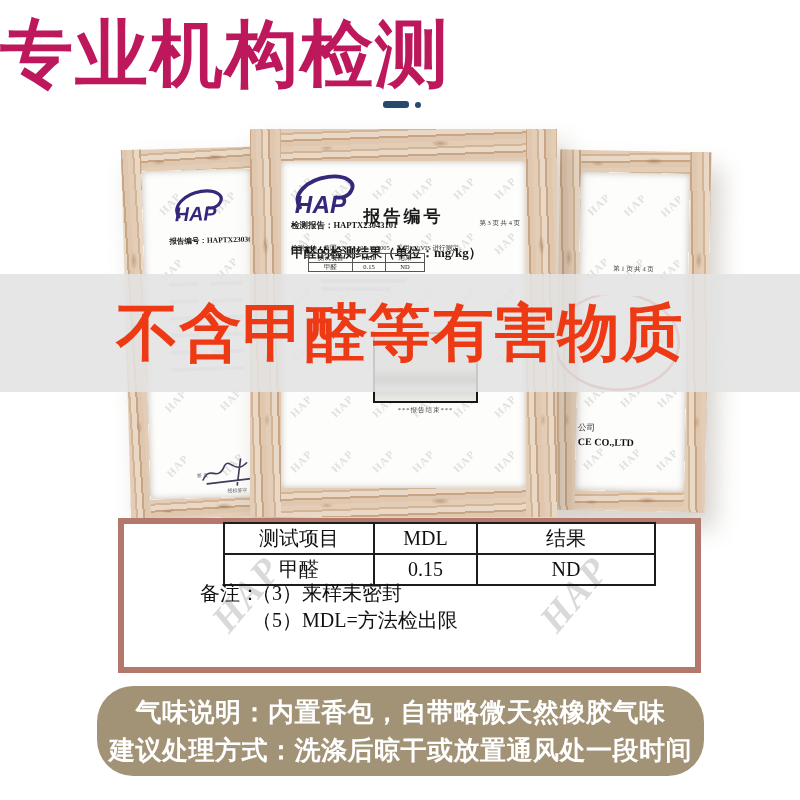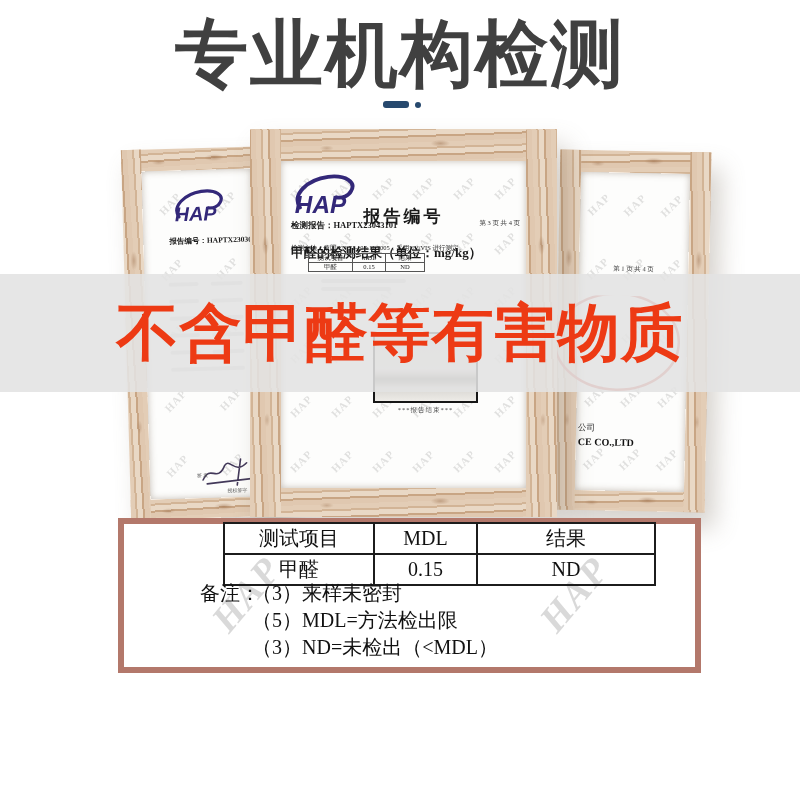--- a/index.html
+++ b/index.html
@@ -6,22 +6,22 @@
   * { box-sizing:border-box; }
   #canvas {
     position:relative; width:800px; height:800px; margin:0 auto;
     background:#ffffff; overflow:hidden;
     font-family:"Liberation Sans", sans-serif;
   }
 
   
   #page-title {
     position:absolute; left:0; top:12px; width:800px;
-    text-align:center; font-size:73px; font-weight:900;
-    color:#404040; letter-spacing:2px; line-height:84px;
+    text-align:left; font-size:73px; font-weight:900;
+    color:#be185d; letter-spacing:2px; line-height:84px;
   }
   #title-dash { position:absolute; left:383px; top:101px; width:26px; height:7px; border-radius:3px; background:#27496e; }
   #title-dot  { position:absolute; left:415px; top:102px; width:6px; height:6px; border-radius:50%; background:#27496e; }
 
   
   .cert { position:absolute; box-shadow:10px 16px 24px rgba(120,105,90,.30); }
   .wf { position:absolute; }
   .grain-h { background:
       radial-gradient(ellipse 14px 5px at 62% 45%, rgba(150,105,70,.45), rgba(150,105,70,0) 70%),
       radial-gradient(ellipse 10px 4px at 25% 60%, rgba(150,105,70,.35), rgba(150,105,70,0) 70%),
@@ -269,18 +269,21 @@
         <td>甲醛</td>
         <td>0.15</td>
         <td>ND</td>
       </tr>
     </tbody>
       </table>
     <div id="note-label">备注：</div>
     <div id="note-lines">
       <div>（3）来样未密封</div>
       <div>（5）MDL=方法检出限</div>
-      <div>（3）ND=未检出（&lt;MDL）</div>
-    </div>
-  </div>
-
+    </div>
+  </div>
+
+  <div id="footer-panel">
+    <div class="footer-line">气味说明：内置香包，自带略微天然橡胶气味</div>
+    <div class="footer-line">建议处理方式：洗涤后晾干或放置通风处一段时间</div>
+  </div>
 
 </div>
 
 </body></html>

